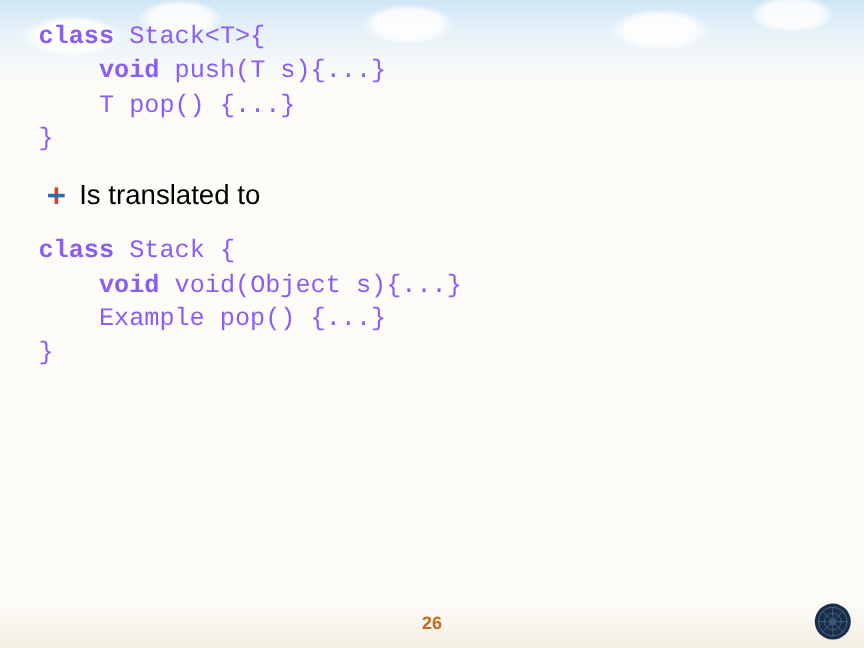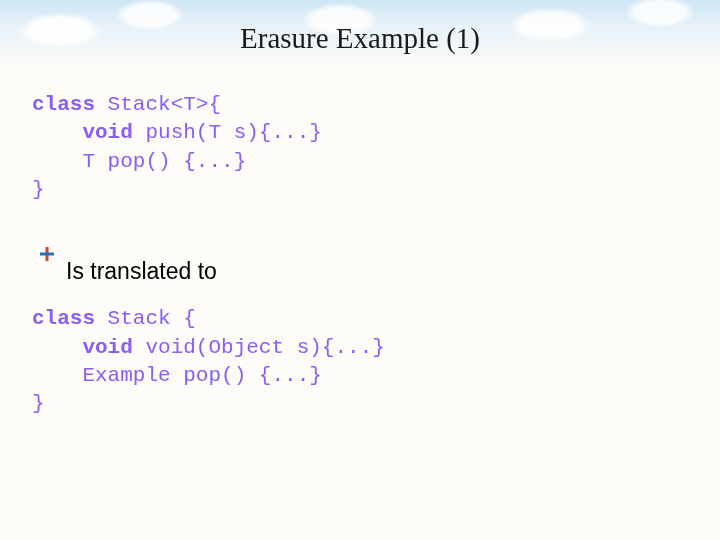--- a/index.html
+++ b/index.html
@@ -59,21 +59,20 @@
   .bullet-icon {
     width: 14px;
     height: 14px;
     margin-right: 12px;
     flex-shrink: 0;
   }
   .bullet-text {
     font-family: Verdana, Geneva, sans-serif;
     font-size: 23px;
     color: #000;
-    margin-top: 36px;
   }
   .footer-band {
     position: absolute;
     left: 0; right: 0; bottom: 0;
     height: 42px;
     background: linear-gradient(to bottom, #fdfcf8 0%, #f3efe2 100%);
     display: flex;
     align-items: center;
     justify-content: center;
   }
@@ -90,21 +89,20 @@
     width: 32px;
     height: 32px;
   }
 </style>
 </head>
 <body>
 
 <div class="slide">
   <div class="clouds"></div>
 
-  <h1 class="title">Erasure Example (1)</h1>
 
   <div class="content">
 
     <div class="code"><span class="kw">class</span><span> Stack&lt;T&gt;{</span>
 <span class="kw">    void</span><span> push(T s){...}</span>
 <span>    T pop() {...}</span>
 <span>}</span></div>
 
     <div class="bullet-row">
       <svg class="bullet-icon" viewBox="0 0 14 14">
@@ -114,13 +112,25 @@
       <span class="bullet-text">Is translated to</span>
     </div>
 
     <div class="code"><span class="kw">class</span><span> Stack {</span>
 <span class="kw">    void</span><span> void(Object s){...}</span>
 <span>    Example pop() {...}</span>
 <span>}</span></div>
 
   </div>
 
+  <div class="footer-band">
+    <span class="page-num">26</span>
+    <svg class="logo" viewBox="0 0 32 32">
+      <circle cx="16" cy="16" r="15" fill="#1a2e4a"></circle>
+      <circle cx="16" cy="16" r="12" fill="none" stroke="#5a7a9a" stroke-width="0.6"></circle>
+      <g stroke="#5a7a9a" stroke-width="0.5" fill="none">
+        <circle cx="16" cy="16" r="7"></circle>
+        <path d="M16 4 L16 28 M4 16 L28 16 M7.5 7.5 L24.5 24.5 M24.5 7.5 L7.5 24.5"></path>
+      </g>
+      <circle cx="16" cy="16" r="3" fill="#3a5a7a"></circle>
+    </svg>
+  </div>
 </div>
 
 </body></html>

